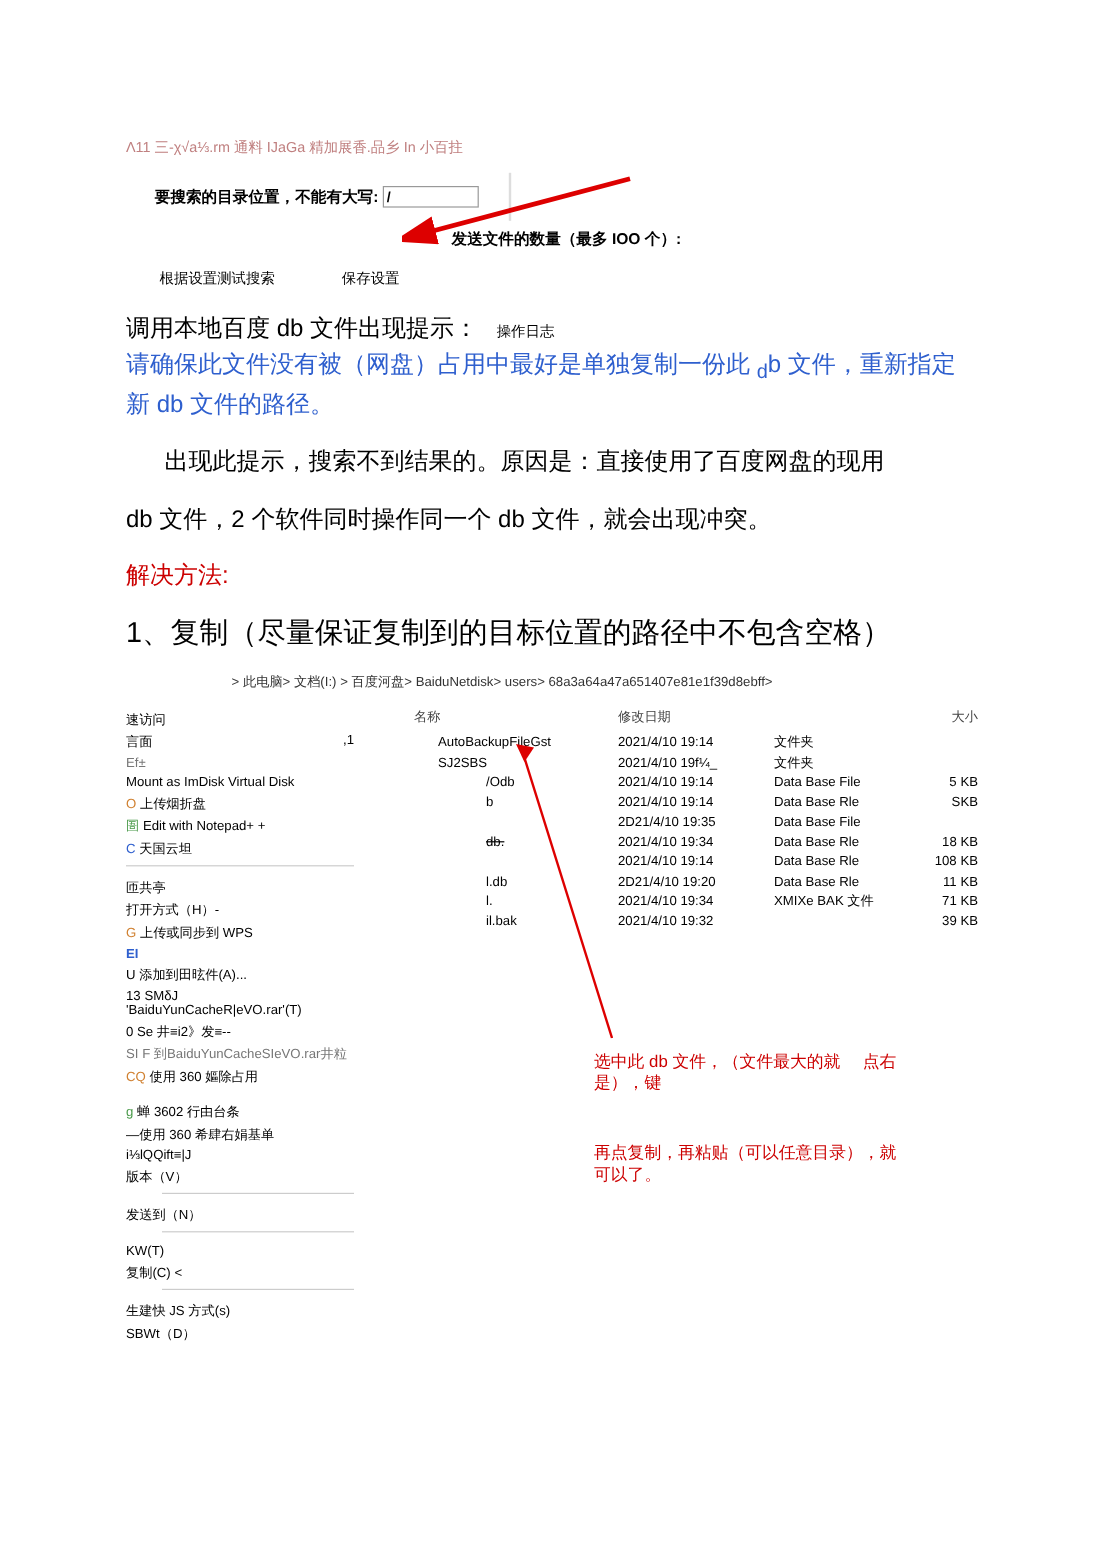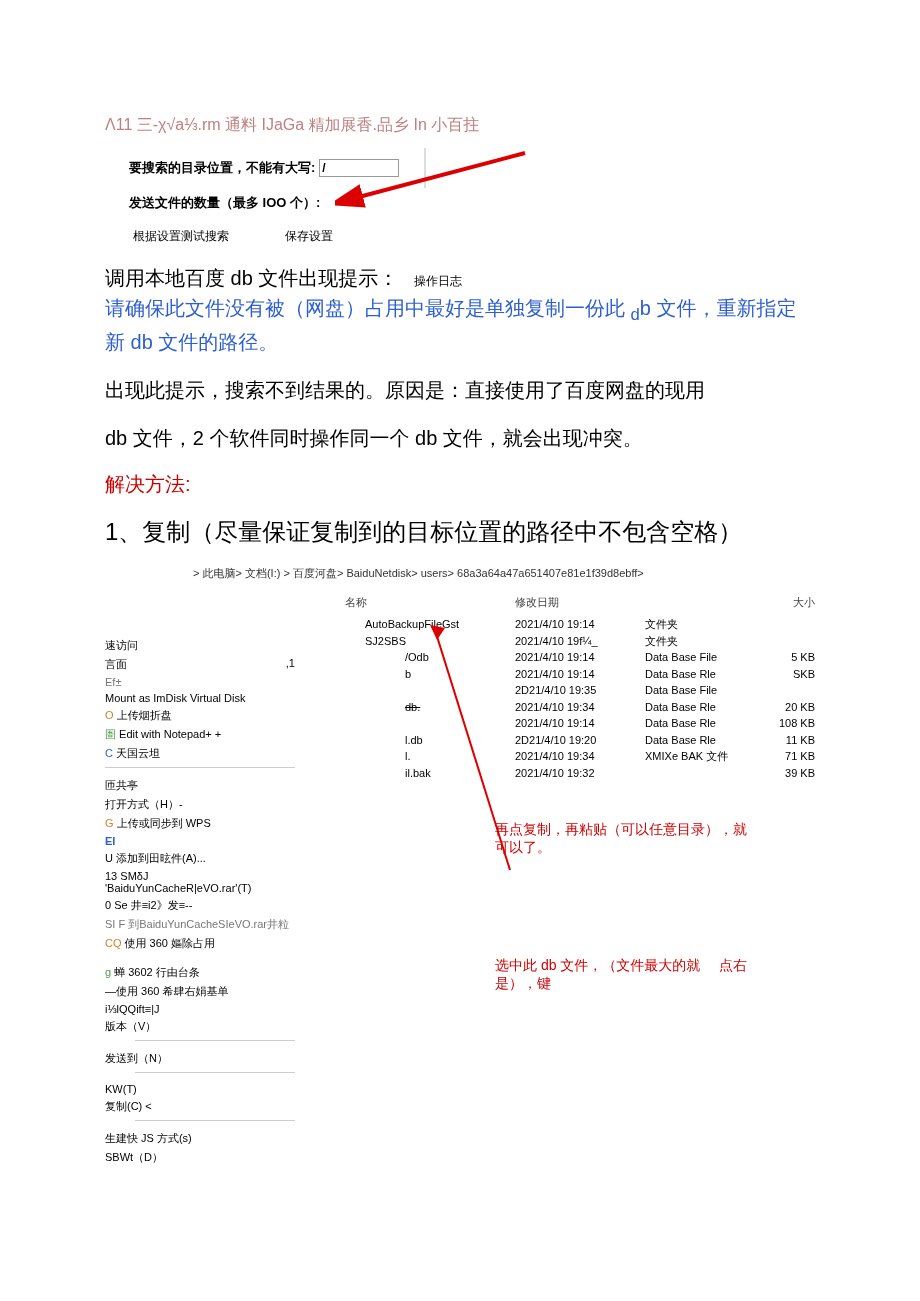--- a/index.html
+++ b/index.html
@@ -6,42 +6,42 @@
   body {
     font-family: "Microsoft YaHei", "SimSun", Arial, sans-serif;
     font-size: 14px;
     background: #fff;
     width: 920px;
     padding: 115px 105px 40px 105px;
     color: #000;
   }
   .tiny-red {
     color: #c08080;
-    font-size: 16px;
+    font-size: 12px;
     margin-bottom: 12px;
   }
   .form-row { display: flex; align-items: center; margin: 6px 0 6px 24px; font-size: 13px; font-weight: bold; }
   .form-label { }
   .field-box {
     width: 80px; height: 18px; border: 1px solid #999; margin-left: 4px;
     display: inline-flex; align-items: center; padding-left: 2px; font-size: 12px;
     position: relative;
   }
   .note-red { color: #c00; font-size: 12px; margin: 4px 0 4px 24px; }
   .big-red { color: #c00; font-size: 20px; }
   .btn { display:inline-block; font-size:12px; padding:2px 4px; margin:8px 4px 8px 24px; }
   .para { font-size: 20px; line-height: 1.5; margin: 8px 0; }
   .blue { color: #2e5fce; }
   .section-heading { font-size: 20px; color: #c00; margin: 18px 0; }
   .step { font-size: 24px; margin: 14px 0 18px 0; }
   .breadcrumb { font-size: 11px; margin: 10px 0 14px 88px; color:#333; }
   .explorer { display: flex; font-size: 11px; }
   .ctx-menu { width: 210px; padding-right: 10px; }
   .ctx-menu div { padding: 2px 0; }
-  .ctx-menu .hdr { font-size: 11px; margin-top: 41px; }
+  .ctx-menu .hdr { font-size: 11px; }
   .ctx-menu .sep { border-top: 1px solid #ccc; margin: 4px 0; height:0; }
   .ctx-blue { color: #2e5fce; }
   .ctx-orange { color: #d08030; }
   .ctx-green { color: #4a9a4a; }
   .ctx-dim { color: #777; }
   .file-pane { flex: 1; position: relative; }
   .cols { display: flex; color: #444; font-size: 11px; margin-bottom: 6px; }
   .c-name { width: 210px; padding-left: 40px; }
   .c-date { width: 130px; }
   .c-type { width: 110px; }
@@ -64,21 +64,21 @@
 <body>
 
 <div class="tiny-red">Λ11 三-χ√a⅓.rm 通料 IJaGa 精加展香.品乡 In 小百拄</div>
 
 <div style="position:relative">
   <div class="form-row">
     <span class="form-label">要搜索的目录位置，不能有大写:</span>
     <span class="field-box">/</span>
     <span style="width:2px;height:40px;background:#ddd;margin-left:25px;"></span>
   </div>
-  <div class="form-row" style="justify-content:space-between;">
+  <div class="form-row" style="justify-content:center;">
     <span>发送文件的数量（最多 IOO 个）:</span>
   </div>
   <svg class="arrow-svg" style="left:230px;top:-5px;" width="200" height="70">
     <defs>
         <marker id="ah1" markerWidth="10" markerHeight="10" refX="2" refY="3" orient="auto">
           <path d="M0,0 L0,6 L9,3 z" fill="#d00"></path>
         </marker>
       </defs>
     <line x1="190" y1="10" x2="20" y2="55" stroke="#d00" stroke-width="4" marker-end="url(#ah1)"></line>
   </svg>
@@ -88,21 +88,21 @@
   <span class="btn">根据设置测试搜索</span>
   <span class="btn" style="margin-left:40px;">保存设置</span>
 </div>
 
 <div class="para">
   <span>调用本地百度 db 文件出现提示：</span>
   <span style="font-size:12px;border:0;padding:1px 4px;margin-left:6px;">操作日志</span><br>
   <span class="blue"><span>请确保此文件没有被（网盘）占用中最好是单独复制一份此 </span><sub>d</sub><span>b 文件，重新指定新 db 文件的路径。</span></span>
 </div>
 
-<div class="para" style="margin-top:18px;">出现此提示，搜索不到结果的。原因是：直接使用了百度网盘的现用</div>
+<div class="para" style="margin-top:18px;margin-left:32px;">出现此提示，搜索不到结果的。原因是：直接使用了百度网盘的现用</div>
 <div class="para" style="margin-top:18px;">db 文件，2 个软件同时操作同一个 db 文件，就会出现冲突。</div>
 
 <div class="section-heading">解决方法:</div>
 
 <div class="step">1、复制（尽量保证复制到的目标位置的路径中不包含空格）</div>
 
 <div class="breadcrumb">&gt; 此电脑&gt; 文档(I:) &gt; 百度河盘&gt; BaiduNetdisk&gt; users&gt; 68a3a64a47a651407e81e1f39d8ebff&gt;</div>
 
 <div class="explorer">
 
@@ -174,21 +174,21 @@
     <div class="row">
         <div class="r-name i2"></div>
         <div class="r-date">2D21/4/10   19:35</div>
         <div class="r-type">Data   Base   File</div>
         <div class="r-size"></div>
       </div>
     <div class="row">
         <div class="r-name i2" style="text-decoration:line-through;">db.</div>
         <div class="r-date">2021/4/10   19:34</div>
         <div class="r-type">Data   Base   Rle</div>
-        <div class="r-size">20 KB</div>
+        <div class="r-size">18 KB</div>
       </div>
     <div class="row">
         <div class="r-name i2"></div>
         <div class="r-date">2021/4/10   19:14</div>
         <div class="r-type">Data   Base   Rle</div>
         <div class="r-size">108 KB</div>
       </div>
     <div class="row">
         <div class="r-name i2">l.db</div>
         <div class="r-date">2D21/4/10   19:20</div>
@@ -206,19 +206,19 @@
         <div class="r-date">2021/4/10 19:32</div>
         <div class="r-type"></div>
         <div class="r-size">39 KB</div>
       </div>
 
     <svg class="arrow-svg" style="left:110px;top:25px;" width="120" height="260">
       <line x1="20" y1="10" x2="95" y2="250" stroke="#d00" stroke-width="2"></line>
       <path d="M15,5 L30,8 L22,20 z" fill="#d00"></path>
     </svg>
 
-    <div class="anno anno-box2" style="width:260px;">再点复制，再粘贴（可以任意目录），就可以了。</div>
     <div class="anno anno-box">
       <span style="display:inline-block;width:220px;vertical-align:top;">选中此 db 文件，（文件最大的就是），键</span>
       <span style="display:inline-block;vertical-align:top;">点右</span>
     </div>
+    <div class="anno anno-box2" style="width:260px;">再点复制，再粘贴（可以任意目录），就可以了。</div>
   </div>
 </div>
 
 </body></html>

